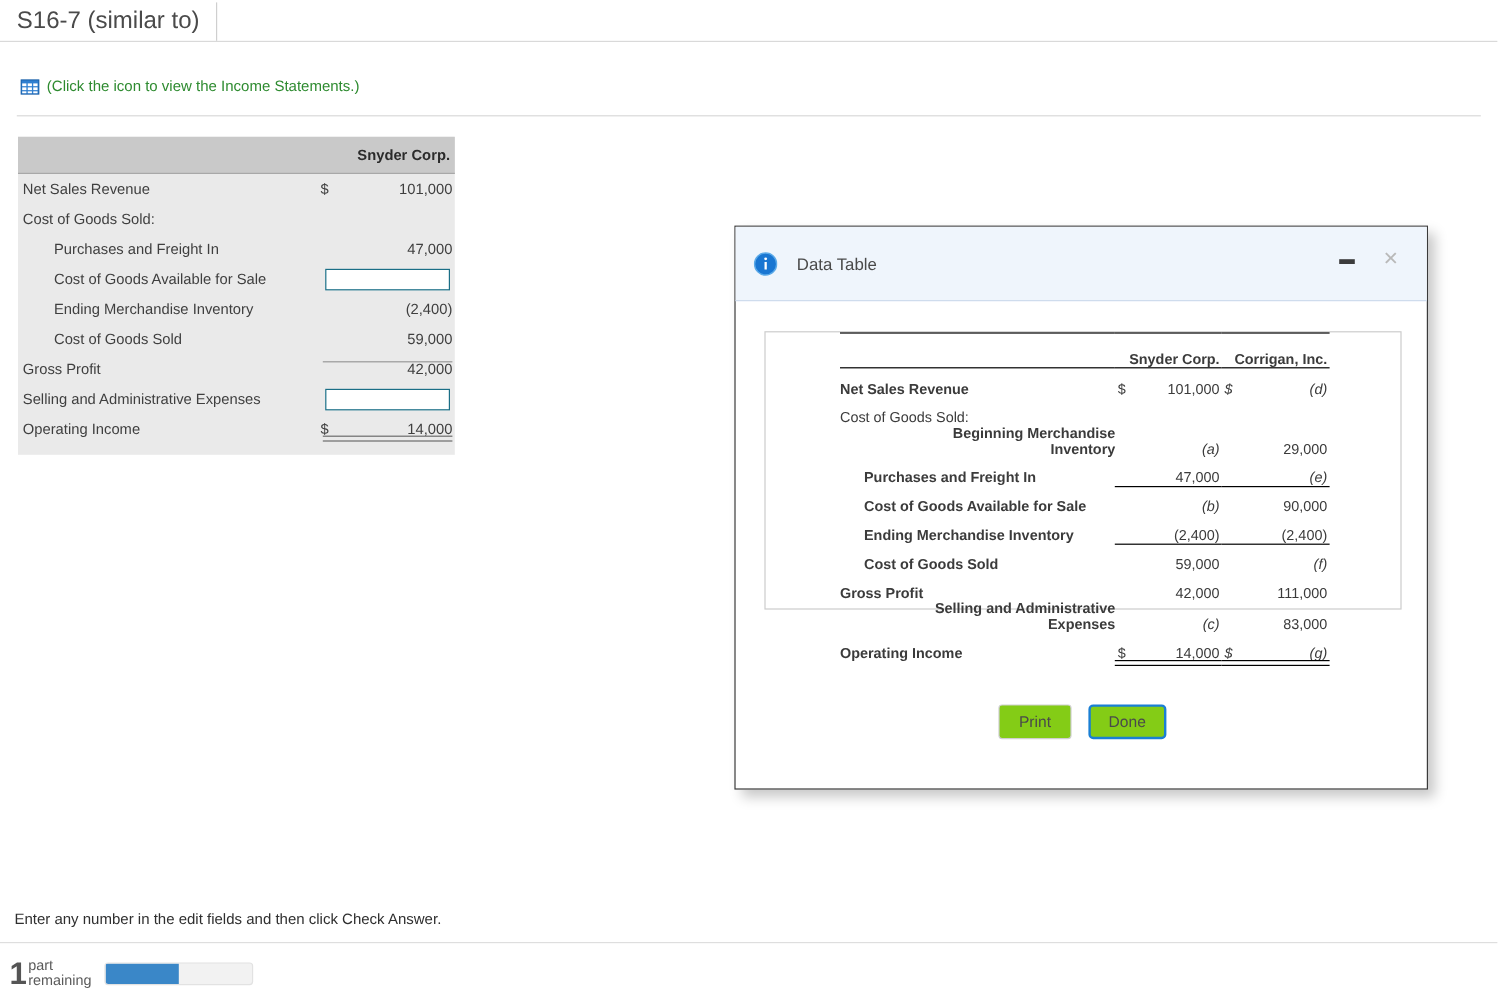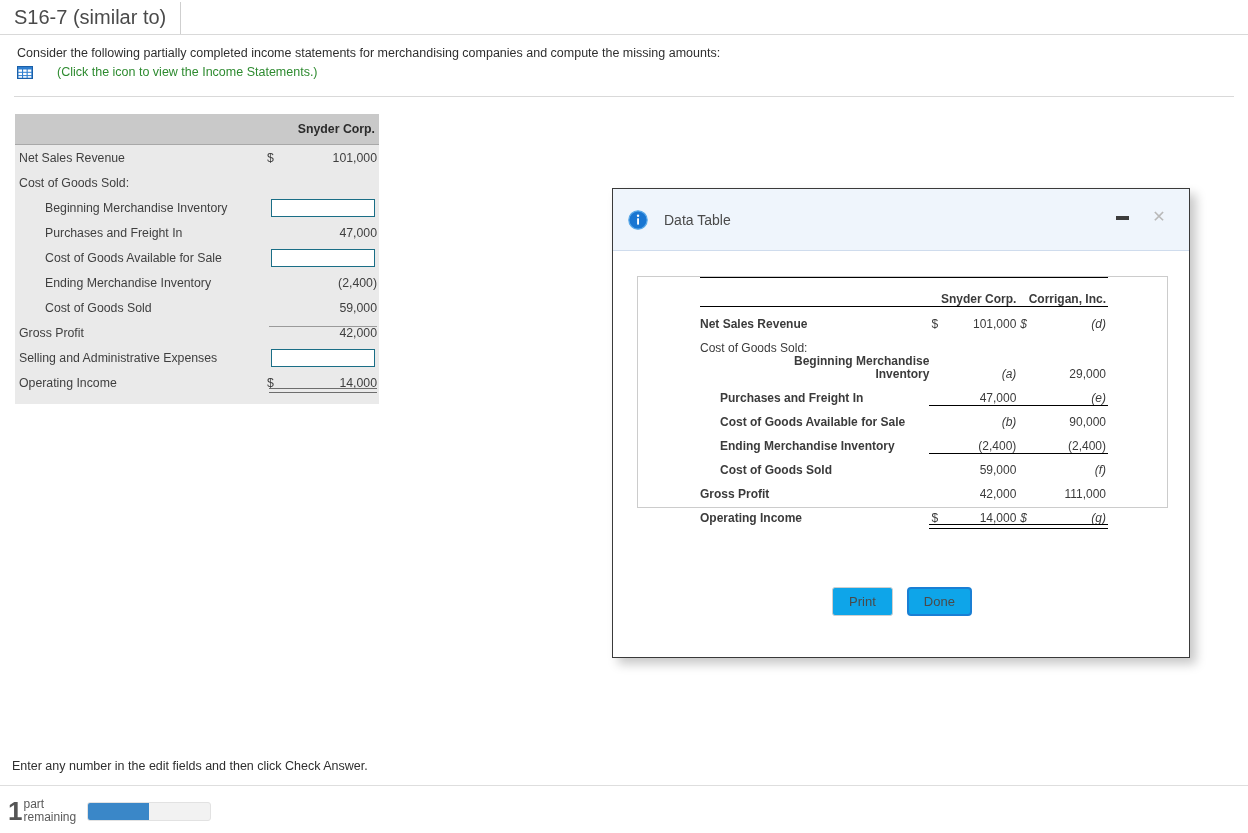--- a/index.html
+++ b/index.html
@@ -51,21 +51,21 @@
     left: 17px; top: 10px;
     font-size: 12.5px;
     color: #2f2f2f;
     white-space: nowrap;
   }
   .icon-link-row {
     position: absolute;
     left: 17px; top: 29px;
     display: flex;
     align-items: center;
-    gap: 24px;
+    gap: 6px;
   }
   .grid-icon {
     width: 16px; height: 13px;
     display: block;
     flex: 0 0 auto;
   }
   .icon-link-text {
     font-size: 12.5px;
     color: #2e8b30;
     white-space: nowrap;
@@ -293,21 +293,21 @@
     top: 398px;
     width: 578px;
     display: flex;
     justify-content: center;
     gap: 14px;
   }
   .btn {
     font-family: "Liberation Sans", sans-serif;
     font-size: 13px;
     color: #4a4a4a;
-    background: #0ea5e9;
+    background: #84cc16;
     border: 1px solid #cfcfcf;
     border-radius: 3px;
     padding: 6px 16px;
     cursor: pointer;
     min-width: 56px;
     text-align: right;
   }
   .btn.focused {
     border: 2px solid #1a7fd4;
     border-radius: 4px;
@@ -373,21 +373,20 @@
   }
 </style>
 </head>
 <body>
 
 <div class="title-bar">
   <div class="title-tab">S16-7 (similar to)</div>
 </div>
 
 <div class="prompt-area">
-  <div class="prompt-text">Consider the following partially completed income statements for merchandising companies and compute the missing amounts:</div>
   <div class="icon-link-row">
     <svg class="grid-icon" viewBox="0 0 16 13">
       <rect x="0.5" y="0.5" width="15" height="12" fill="#2f7fd0" stroke="#1a5fa8"></rect>
       <rect x="1.5" y="3.5" width="3.5" height="2.3" fill="#ffffff"></rect>
       <rect x="6.1" y="3.5" width="3.5" height="2.3" fill="#ffffff"></rect>
       <rect x="10.7" y="3.5" width="3.6" height="2.3" fill="#ffffff"></rect>
       <rect x="1.5" y="6.8" width="3.5" height="2.3" fill="#ffffff"></rect>
       <rect x="6.1" y="6.8" width="3.5" height="2.3" fill="#ffffff"></rect>
       <rect x="10.7" y="6.8" width="3.6" height="2.3" fill="#ffffff"></rect>
       <rect x="1.5" y="10.1" width="3.5" height="1.6" fill="#ffffff"></rect>
@@ -412,26 +411,20 @@
           <span>101,000</span>
         </div>
       </div>
       <div class="ws-row">
         <div class="ws-label">Cost of Goods Sold:</div>
         <div class="ws-amt">
           <span></span>
         </div>
       </div>
       <div class="ws-row">
-        <div class="ws-label indent">Beginning Merchandise Inventory</div>
-        <div class="ws-amt">
-          <input class="ws-input" type="text" placeholder="" style="">
-        </div>
-      </div>
-      <div class="ws-row">
         <div class="ws-label indent">Purchases and Freight In</div>
         <div class="ws-amt">
           <span>47,000</span>
         </div>
       </div>
       <div class="ws-row">
         <div class="ws-label indent">Cost of Goods Available for Sale</div>
         <div class="ws-amt">
           <input class="ws-input" type="text" placeholder="" style="">
         </div>
@@ -532,20 +525,28 @@
           </tr>
           <tr class="">
             <td class="c-lab ind1">Cost of Goods Sold</td>
             <td class="c-num"><span>59,000</span></td>
             <td class="c-num"><span class="ital">(f)</span></td>
           </tr>
           <tr class="">
             <td class="c-lab">Gross Profit</td>
             <td class="c-num"><span>42,000</span></td>
             <td class="c-num"><span>111,000</span></td>
+          </tr>
+          <tr class="">
+            <td class="c-lab twoline">
+              <div>Selling and Administrative</div>
+              <div>Expenses</div>
+            </td>
+            <td class="c-num"><span class="ital">(c)</span></td>
+            <td class="c-num"><span>83,000</span></td>
           </tr>
           <tr class="dblline-num">
             <td class="c-lab">Operating Income</td>
             <td class="c-num"><span class="cur-dt">$</span><span>14,000</span></td>
             <td class="c-num"><span class="cur-dt ital">$</span><span class="ital">(g)</span></td>
           </tr>
         </tbody>
     </table>
   </div>
 

